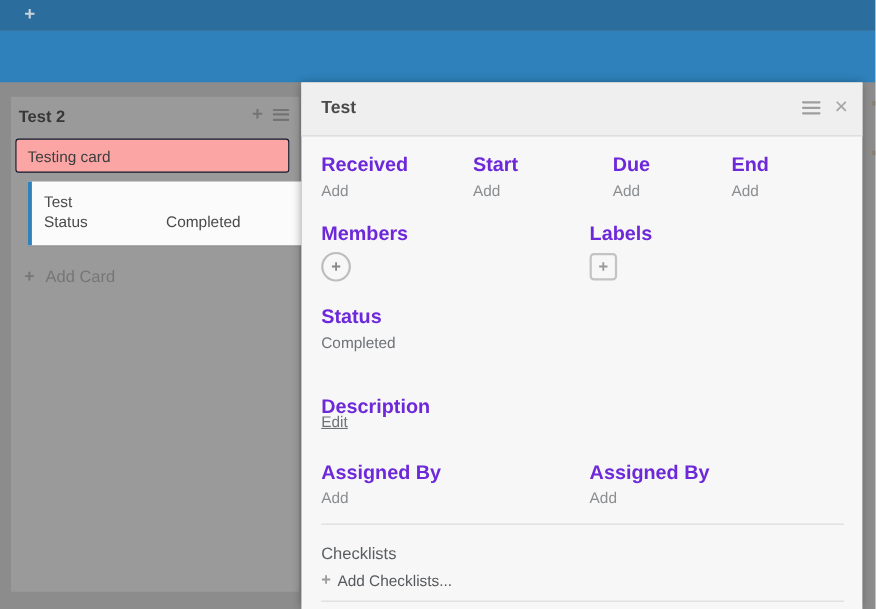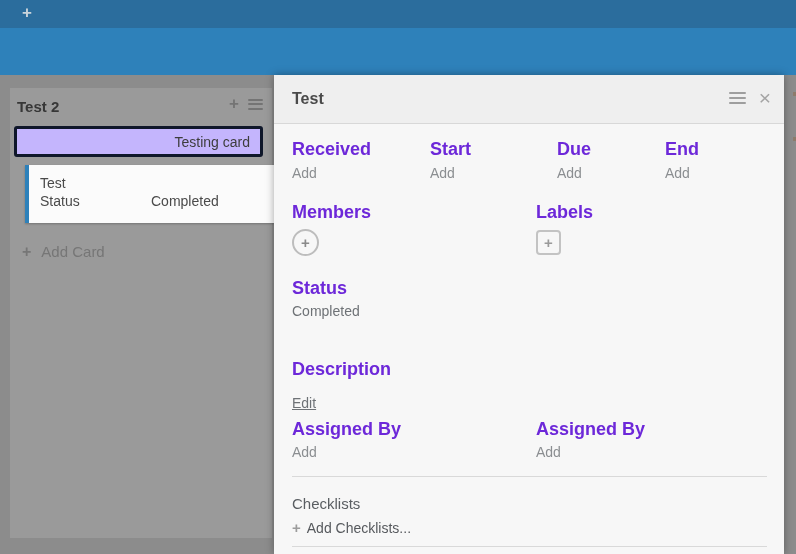--- a/index.html
+++ b/index.html
@@ -21,23 +21,23 @@
   .list { position:absolute; left:10px; top:13px; width:262px; height:450px; background:#9a9a9a; }
   .list-header { position:relative; height:38px; padding:10px 10px 0 7px; }
   .list-title { font-size:15px; font-weight:bold; color:#373737; }
   .list-header-icons { position:absolute; right:9px; top:9px; display:flex; align-items:center; gap:9px; }
   .list-plus { font-size:17px; font-weight:bold; color:#747474; line-height:14px; cursor:pointer; }
   .hamburger { display:inline-flex; flex-direction:column; justify-content:space-between;
                width:15px; height:11px; cursor:pointer; }
   .hamburger i { display:block; height:2px; background:#747474; border-radius:1px; }
 
   .list-input { position:absolute; left:4px; top:38px; width:249px; height:31px;
-                background:#c4b5fd; border:3px solid #0f172a; border-radius:3px;
+                background:#fca5a5; border:1px solid #0f172a; border-radius:3px;
                 padding:0 10px; font-family:"Liberation Sans",sans-serif;
-                font-size:14px; color:#3d3d3d; outline:none;text-align:right; }
+                font-size:14px; color:#3d3d3d; outline:none; }
 
   .mini-card { position:absolute; left:15px; top:77px; width:249px; height:58px;
                background:#fbfbfb; border-left:4px solid #2e81ba;
                box-shadow:0 1px 2px rgba(0,0,0,0.25); padding:9px 0 0 11px; cursor:pointer; }
   .mini-card-title { font-size:14px; color:#4a4a4a; line-height:18px; }
   .mini-card-row { display:flex; font-size:14px; color:#4a4a4a; line-height:18px; }
   .mini-card-field { width:111px; }
 
   .add-card { position:absolute; left:12px; top:155px; display:flex; align-items:center;
               gap:10px; cursor:pointer; }
@@ -68,21 +68,21 @@
                 border:2px solid #bdbdbd; border-radius:50%; display:flex; align-items:center;
                 justify-content:center; color:#8a8a8a; font-size:15px; font-weight:bold; cursor:pointer; }
   .label-add  { position:absolute; left:262px; top:155px; width:25px; height:25px;
                 border:2px solid #c3c3c3; border-radius:4px; display:flex; align-items:center;
                 justify-content:center; color:#9a9a9a; font-size:15px; font-weight:bold; cursor:pointer; }
 
   .status-label { position:absolute; left:18px; top:205px; }
   .status-value { position:absolute; left:18px; top:229px; }
 
   .desc-label { position:absolute; left:18px; top:286px; }
-  .desc-edit  { position:absolute; left:18px; top:321px;text-decoration:underline; }
+  .desc-edit  { position:absolute; left:18px; top:301px;text-decoration:underline; }
 
   .req-label { position:absolute; left:18px; top:346px; }
   .req-add   { position:absolute; left:18px; top:370px; }
   .asg-label { position:absolute; left:262px; top:346px; }
   .asg-add   { position:absolute; left:262px; top:370px; }
 
   .divider { position:absolute; left:18px; width:475px; height:1px; background:#d9d9d9; }
   .divider.d1 { top:401px; }
   .divider.d2 { top:471px; }
 

